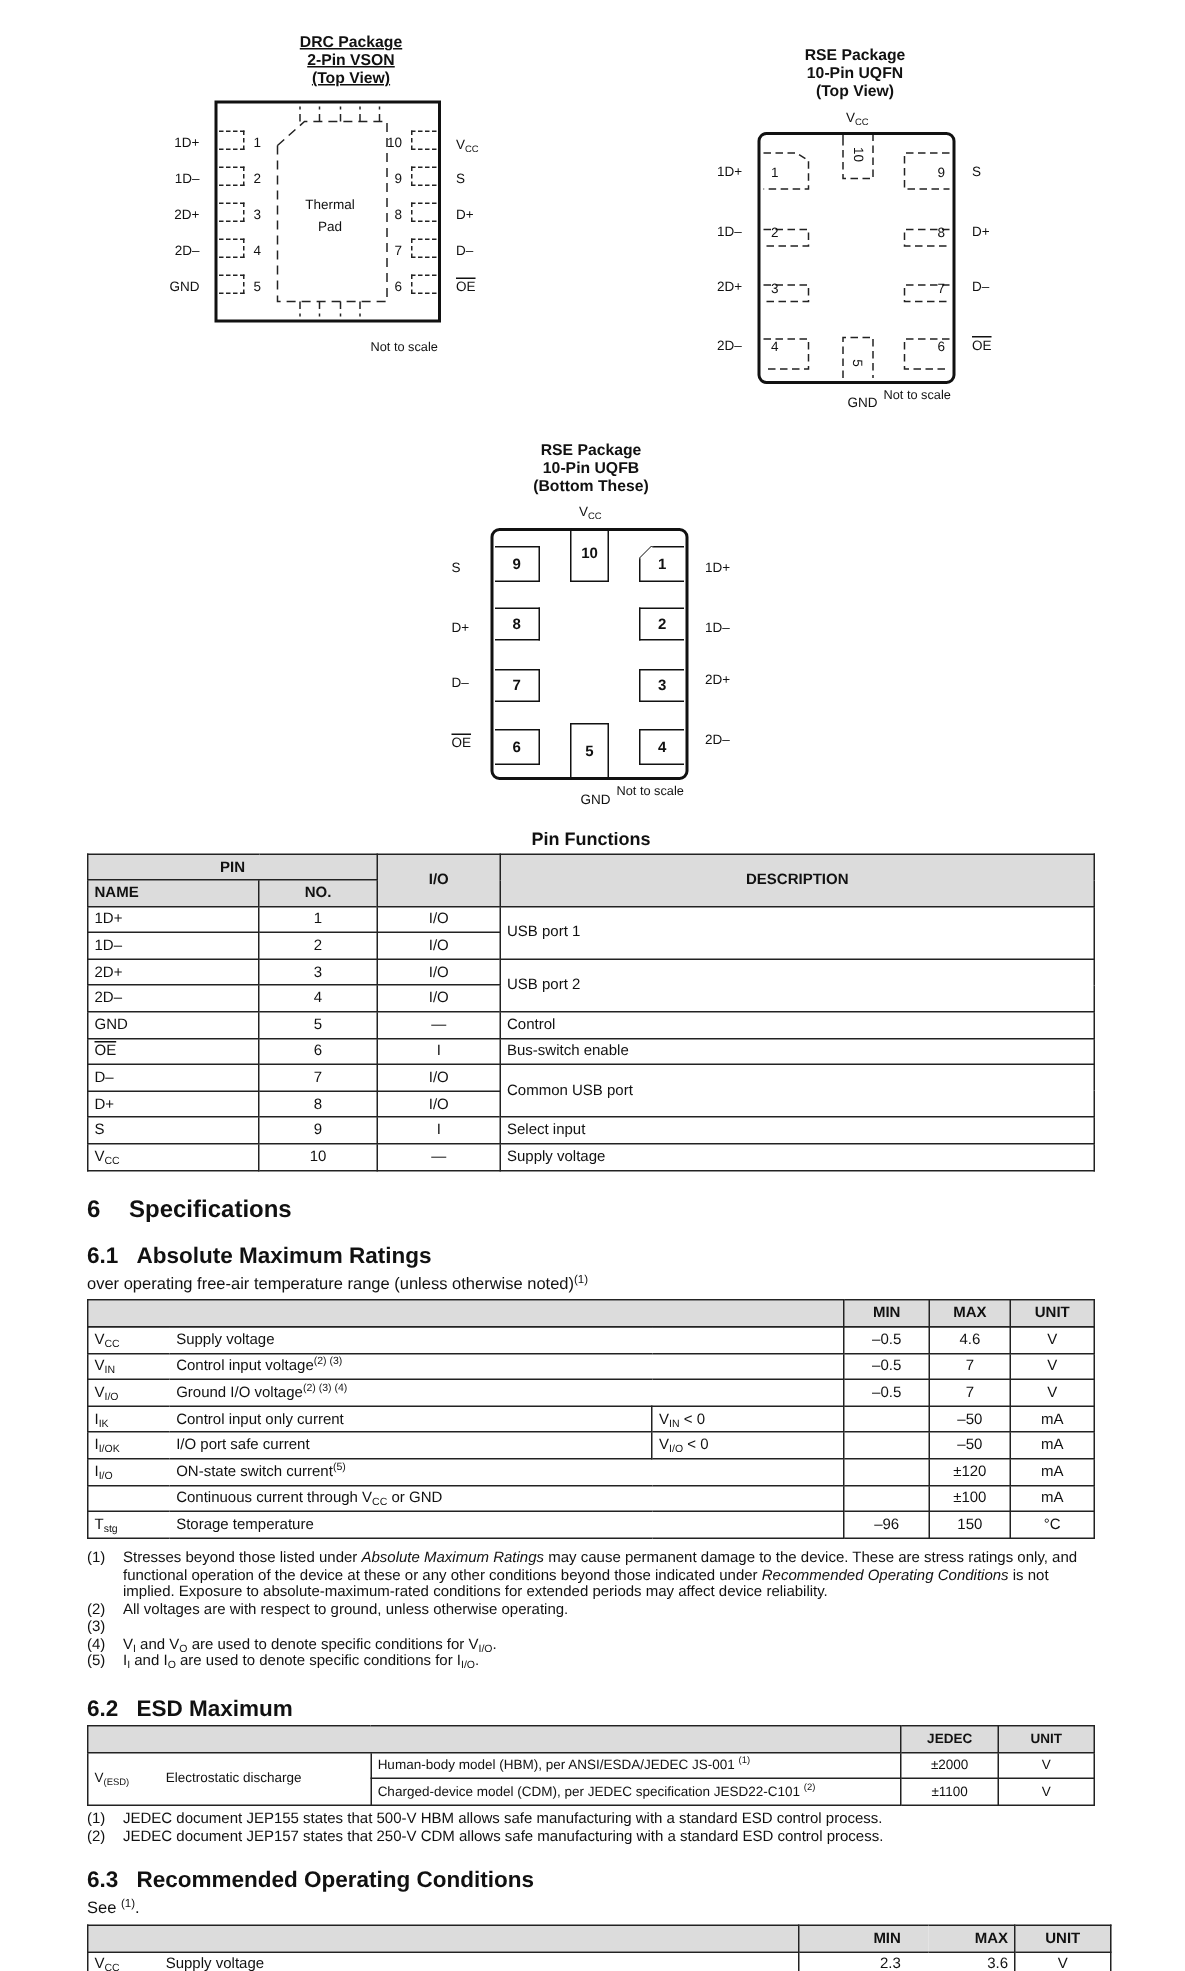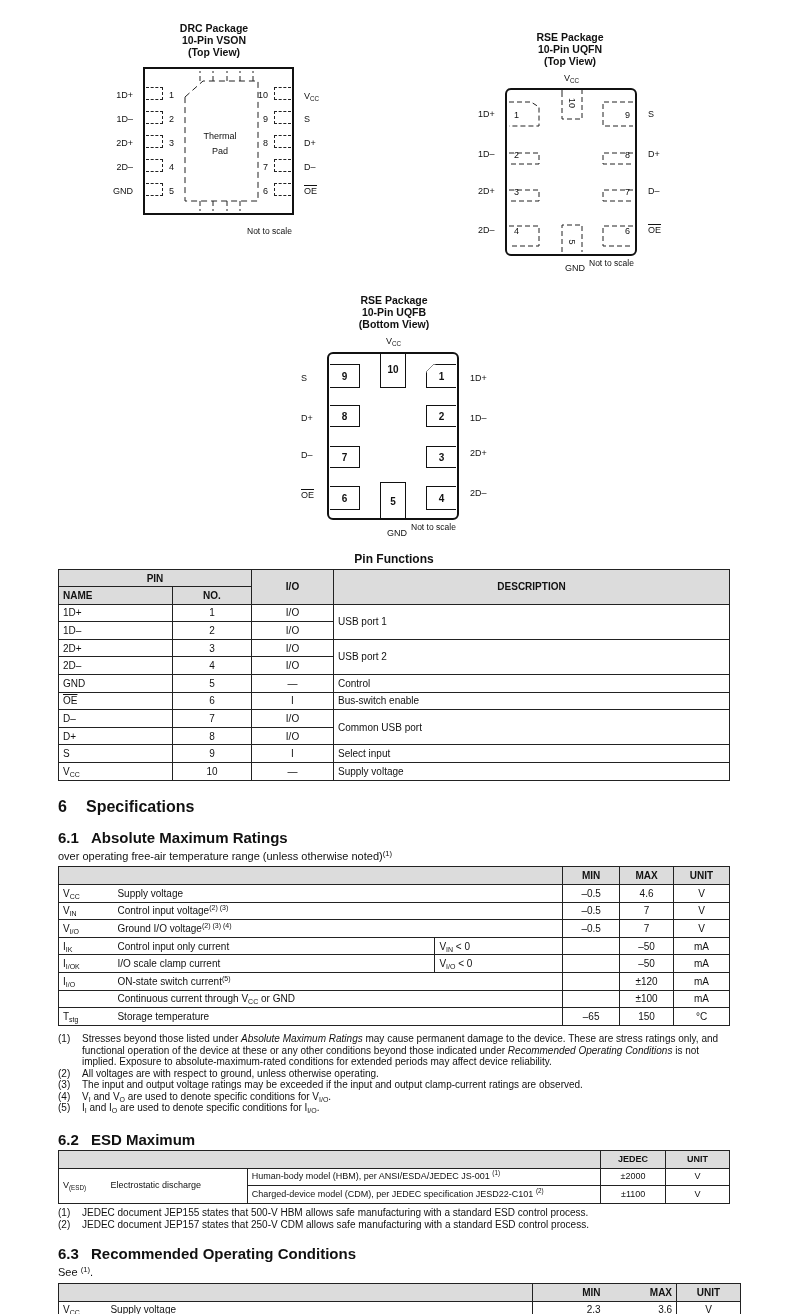--- a/index.html
+++ b/index.html
@@ -33,23 +33,23 @@
   .sec { position: absolute; font-weight: bold; font-size: 15px; white-space: nowrap; }
   .sec .n { display: inline-block; width: 28px; }
   .fn { position: absolute; left: 58px; font-size: 10px; line-height: 11.5px; }
   .fn-row { display: flex; }
   .fn-row .k { width: 24px; flex: none; }
 </style>
 </head>
 <body>
 
 <div>
-  <div class="diag-title" style="left:154px; top:22px; width:120px;">
+  <div class="diag-title" style="left:174px; top:22px; width:120px;text-decoration:underline;">
     <div>DRC Package</div>
-    <div>10-Pin VSON</div>
+    <div>2-Pin VSON</div>
     <div>(Top View)</div>
   </div>
   <div class="pkg-drc">
 
     <svg class="abs" style="left:0;top:0" width="146" height="143">
       <path d="M40 28 L58 12 L113 12 L113 132 L40 132 Z" fill="none" stroke="#222" stroke-width="1" stroke-dasharray="6,4"></path>
 
       <path d="M55 12 V2 M68 12 V2 M82 12 V2 M95 12 V2 M108 12 V2" stroke="#222" stroke-dasharray="5,3"></path>
       <path d="M55 132 V142 M68 132 V142 M82 132 V142 M95 132 V142" stroke="#222" stroke-dasharray="5,3"></path>
     </svg>
@@ -139,21 +139,21 @@
   <div class="pin-label" style="left:648px; top:186px;">D–</div>
   <div class="pin-label ovl" style="left:648px; top:225px;">OE</div>
   <div class="pin-label" style="left:565px; top:263px;">GND</div>
   <div class="note" style="left:589px; top:258px;">Not to scale</div>
 </div>
 
 <div>
   <div class="diag-title" style="left:334px; top:294px; width:120px;">
     <div>RSE Package</div>
     <div>10-Pin UQFB</div>
-    <div>(Bottom View)</div>
+    <div>(Bottom These)</div>
   </div>
   <div class="pin-label" style="left:386px; top:336px;"><span>V</span><sub>CC</sub></div>
   <div class="pkg-rseb">
     <div class="bpad" style="left:1px; top:10px; border-left:none;">9</div>
     <div class="bpad" style="left:1px; top:51px; border-left:none; height:22px;">8</div>
     <div class="bpad" style="left:1px; top:92px; border-left:none; height:22px;">7</div>
     <div class="bpad" style="left:1px; top:132px; border-left:none;">6</div>
     <div class="bpad" style="right:1px; top:10px; border-right:none; border-top-left-radius:0;">
       <svg class="abs" style="left:-1px;top:-1px" width="10" height="10">
           <path d="M0 9 L0 8 L8 0 L10 0" fill="#fff" stroke="#111"></path>
@@ -312,21 +312,21 @@
       <tr>
         <td style="border-right:none"><span>I</span><sub>IK</sub></td>
         <td style="border-left:none"><span>Control input only current</span></td>
         <td><span>V</span><sub>IN</sub><span> &lt; 0</span></td>
         <td class="c"></td>
         <td class="c">–50</td>
         <td class="c">mA</td>
       </tr>
       <tr>
         <td style="border-right:none"><span>I</span><sub>I/OK</sub></td>
-        <td style="border-left:none"><span>I/O scale clamp current</span></td>
+        <td style="border-left:none"><span>I/O port safe current</span></td>
         <td><span>V</span><sub>I/O</sub><span> &lt; 0</span></td>
         <td class="c"></td>
         <td class="c">–50</td>
         <td class="c">mA</td>
       </tr>
       <tr>
         <td style="border-right:none"><span>I</span><sub>I/O</sub></td>
         <td colspan="2" style="border-left:none"><span>ON-state switch current</span><sup>(5)</sup></td>
         <td class="c"></td>
         <td class="c">±120</td>
@@ -335,39 +335,38 @@
       <tr>
         <td style="border-right:none"><span></span><sub></sub></td>
         <td colspan="2" style="border-left:none"><span>Continuous current through V</span><sub>CC</sub><span> or GND</span></td>
         <td class="c"></td>
         <td class="c">±100</td>
         <td class="c">mA</td>
       </tr>
       <tr>
         <td style="border-right:none"><span>T</span><sub>stg</sub></td>
         <td colspan="2" style="border-left:none"><span>Storage temperature</span></td>
-        <td class="c">–65</td>
+        <td class="c">–96</td>
         <td class="c">150</td>
         <td class="c">°C</td>
       </tr>
     </tbody>
 </table>
 
 <div class="fn" style="top:1033px; width:670px;">
   <div class="fn-row">
     <span class="k">(1)</span>
     <span><span>Stresses beyond those listed under </span><i>Absolute Maximum Ratings</i><span> may cause permanent damage to the device. These are stress ratings only, and functional operation of the device at these or any other conditions beyond those indicated under </span><i>Recommended Operating Conditions</i><span> is not implied. Exposure to absolute-maximum-rated conditions for extended periods may affect device reliability.</span></span>
   </div>
   <div class="fn-row">
       <span class="k">(2)</span>
       <span>All voltages are with respect to ground, unless otherwise operating.</span>
     </div>
   <div class="fn-row">
       <span class="k">(3)</span>
-      <span>The input and output voltage ratings may be exceeded if the input and output clamp-current ratings are observed.</span>
     </div>
   <div class="fn-row">
       <span class="k">(4)</span>
       <span class="subtext"><span>V</span><sub>I</sub> and <span>V</span><sub>O</sub> are used to denote specific conditions for <span>V</span><sub>I/O</sub>.</span>
     </div>
   <div class="fn-row">
       <span class="k">(5)</span>
       <span class="subtext"><span>I</span><sub>I</sub> and <span>I</span><sub>O</sub> are used to denote specific conditions for <span>I</span><sub>I/O</sub>.</span>
     </div>
 </div>

